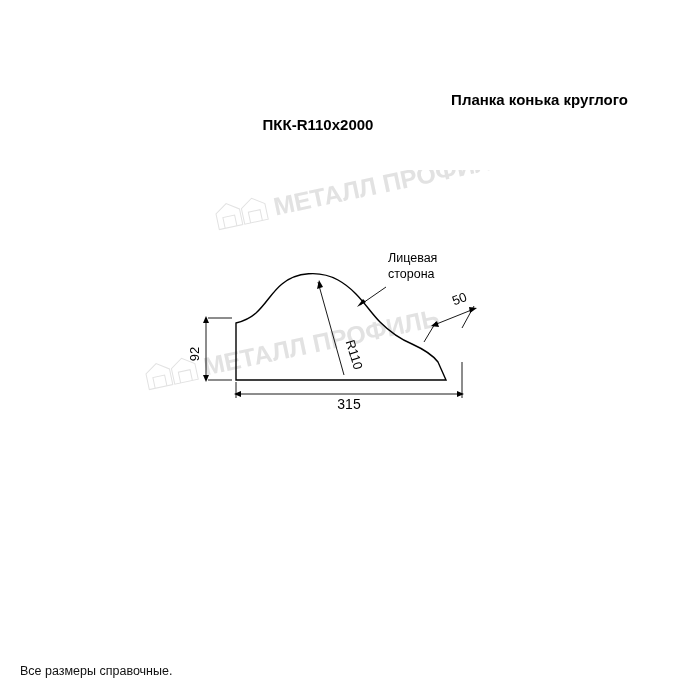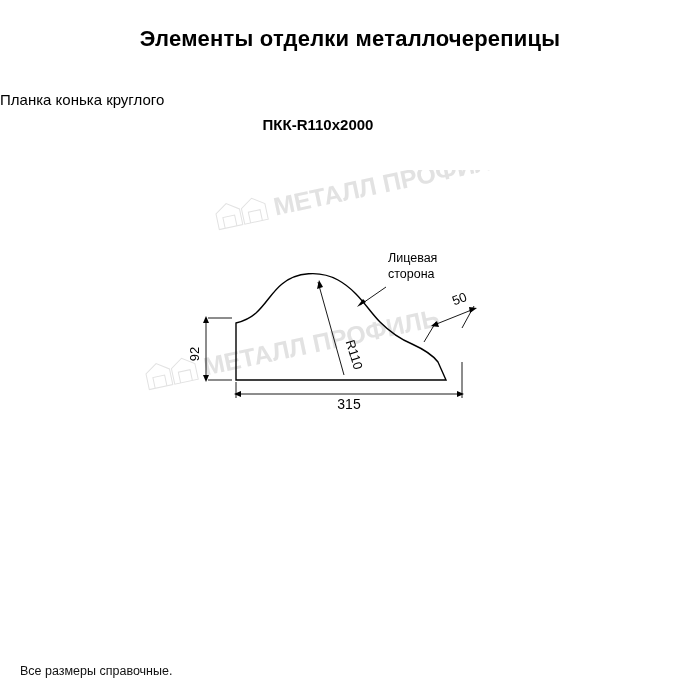--- a/index.html
+++ b/index.html
@@ -27,23 +27,23 @@
     text-align: center;
     font-size: 22px;
     font-weight: bold;
     letter-spacing: 0.2px;
   }
   .subtitle-1 {
     position: absolute;
     top: 91px;
     left: 0;
     width: 628px;
-    text-align: left;
+    text-align: right;
     font-size: 15px;
-    font-weight: normal;
+    font-weight: bold;
   }
   .subtitle-2 {
     position: absolute;
     top: 116px;
     left: 0;
     width: 636px;
     text-align: center;
     font-size: 15px;
     font-weight: bold;
   }
@@ -85,21 +85,20 @@
   .wm path, .wm rect, .wm polyline, .wm line {
     stroke: #e2e2e2;
     fill: none;
   }
 </style>
 </head>
 <body>
 
 <div class="page">
 
-  <div class="title">Элементы отделки металлочерепицы</div>
   <div class="subtitle-1">Планка конька круглого</div>
   <div class="subtitle-2">ПКК-R110х2000</div>
 
   <svg class="watermarks wm" viewBox="0 0 700 280">
     <g transform="translate(210,35) rotate(-12)">
       <g transform="translate(0,0)">
         <path d="M4 26 L4 10 L16 2 L28 10 L28 26 Z"></path>
         <path d="M10 26 L10 15 L22 15 L22 26"></path>
         <path d="M30 26 L30 10 L42 2 L54 10 L54 26 Z"></path>
         <path d="M36 26 L36 15 L48 15 L48 26"></path>

